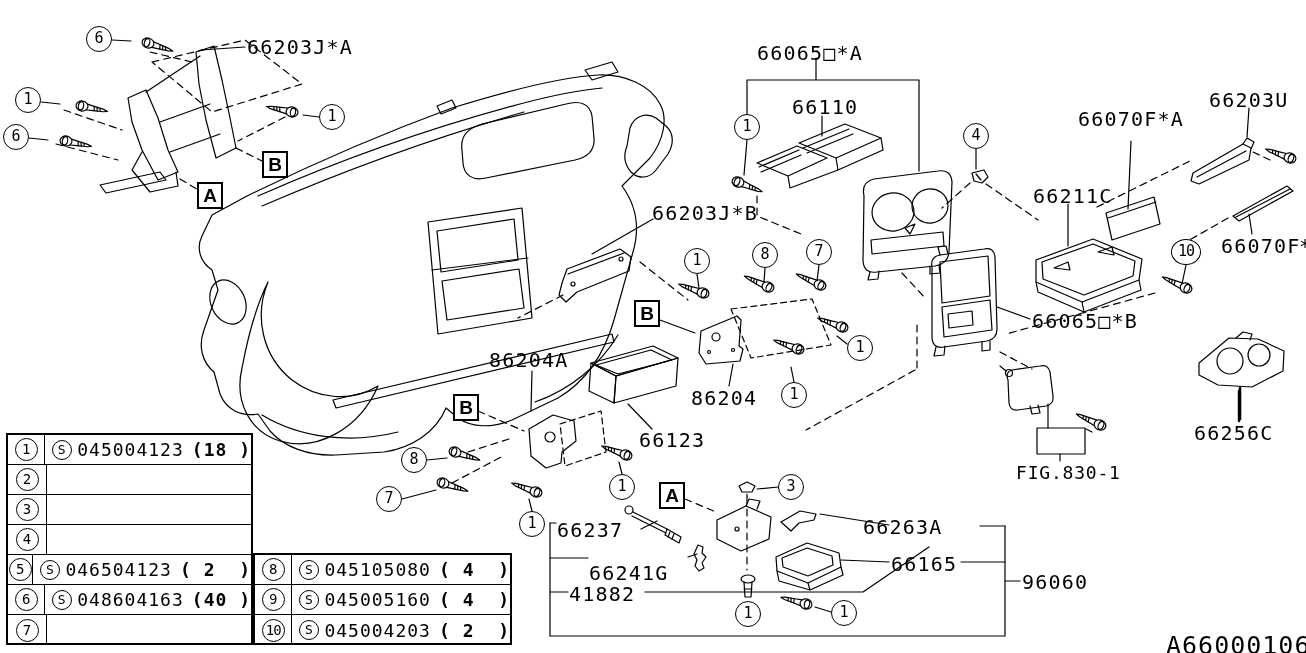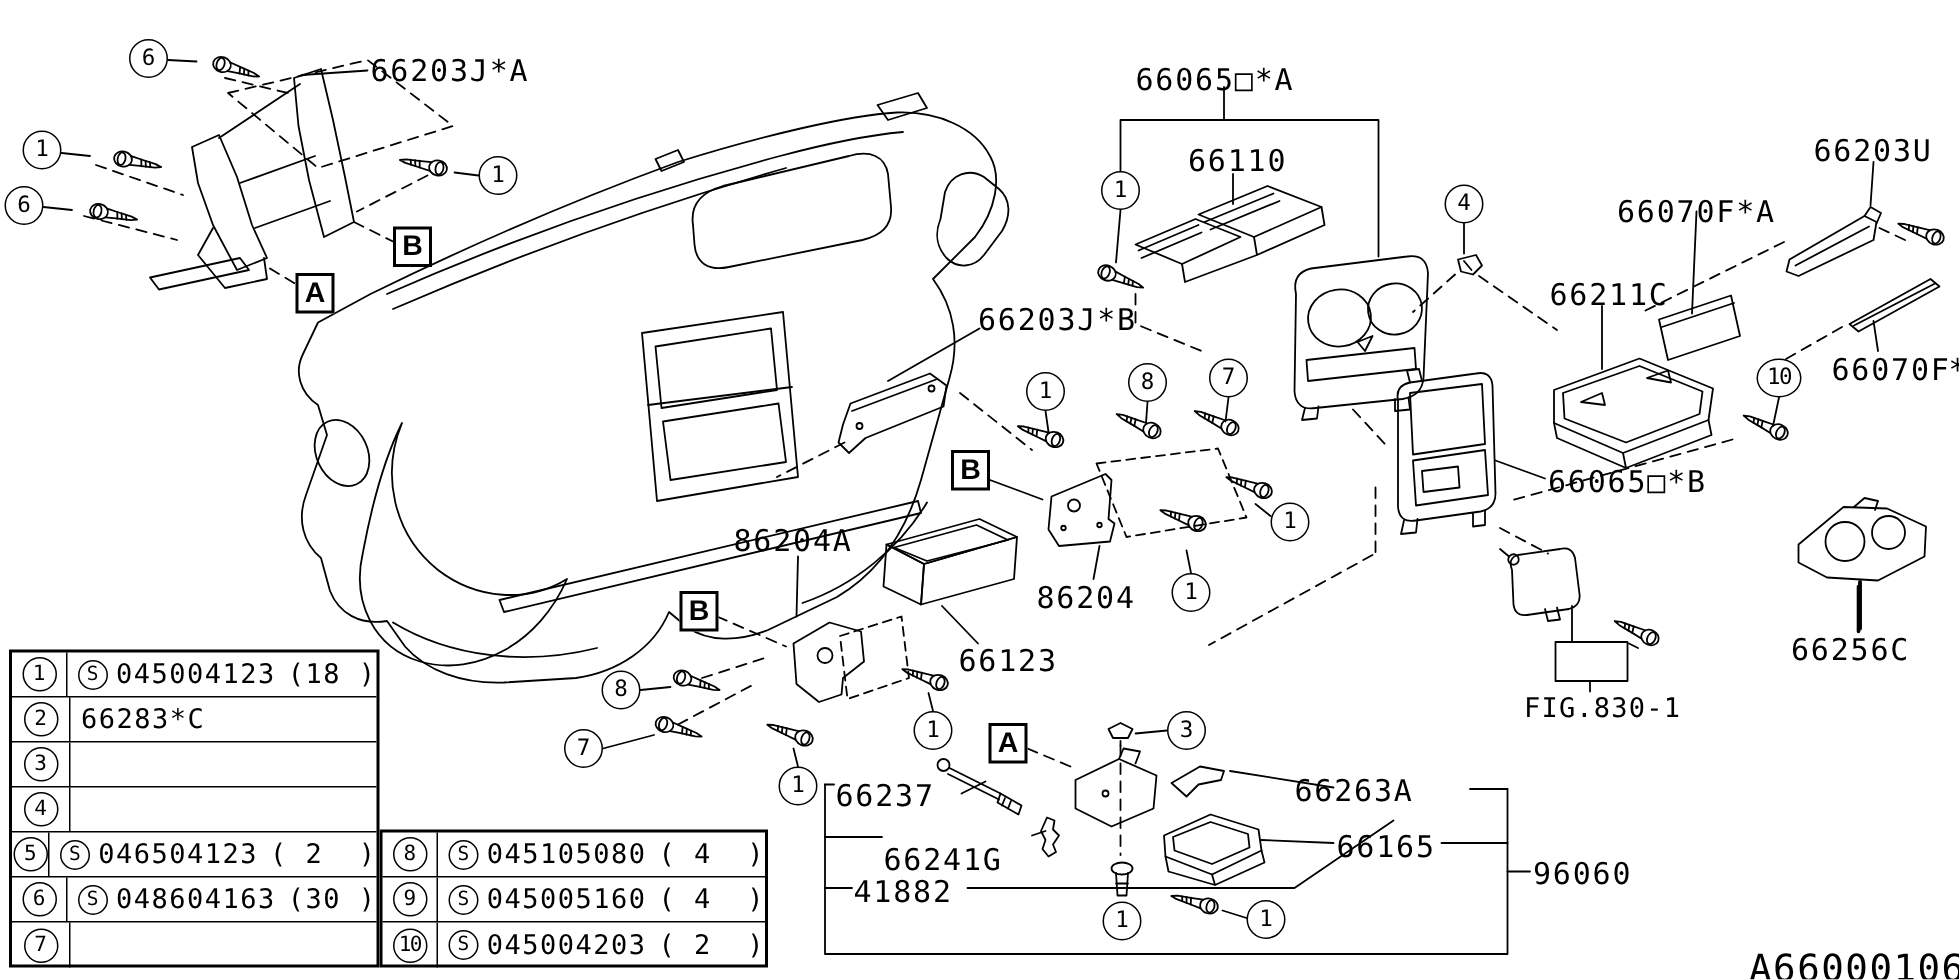--- a/index.html
+++ b/index.html
@@ -30,21 +30,21 @@
   .tval{flex:1;display:flex;align-items:center;padding-left:7px;font-size:18px;letter-spacing:1px;white-space:pre;}
   .ncirc{
     display:inline-block;width:23px;height:23px;border:1.4px solid #000;border-radius:50%;
     text-align:center;line-height:21px;font-size:14px;box-sizing:border-box;background:#fff;
   }
   .ncirc.wide{letter-spacing:-1px;}
   .smark{
     display:inline-block;width:20px;height:20px;border:1.4px solid #000;border-radius:50%;
     text-align:center;line-height:18px;font-size:13px;box-sizing:border-box;margin-right:5px;flex:none;
   }
-  .qty{margin-left:8px;}
+  .qty{margin-left:8px;font-weight:bold;}
   .figid{position:absolute;font-size:25px;letter-spacing:1px;}
 </style>
 </head>
 <body>
 
 <div class="stage">
 
   <svg class="art" width="1306" height="653" viewBox="0 0 1306 653" fill="none" stroke="#000" stroke-width="1.2" stroke-linejoin="round" stroke-linecap="round">
 
     <defs>
@@ -272,21 +272,21 @@
       <path d="M640,262 L688,300 M563,295 L518,318"></path>
       <path d="M478,411 L524,431 M468,452 L512,438 M452,483 L503,456"></path>
       <path d="M685,499 L716,512 M747,497 L747,570"></path>
     </g>
   </svg>
 
   <div class="plabel" style="left:247px;top:36px">66203J*A</div>
   <div class="plabel" style="left:757px;top:42px">66065□*A</div>
   <div class="plabel" style="left:792px;top:96px">66110</div>
   <div class="plabel" style="left:1209px;top:89px">66203U</div>
-  <div class="plabel" style="left:1078px;top:130px">66070F*A</div>
+  <div class="plabel" style="left:1078px;top:108px">66070F*A</div>
   <div class="plabel" style="left:1033px;top:185px">66211C</div>
   <div class="plabel" style="left:1221px;top:235px">66070F</div>
   <div class="plabel" style="left:1299px;top:235px">*</div>
   <div class="plabel" style="left:652px;top:202px">66203J*B</div>
   <div class="plabel" style="left:489px;top:349px">86204A</div>
   <div class="plabel" style="left:691px;top:387px">86204</div>
   <div class="plabel" style="left:639px;top:429px">66123</div>
   <div class="plabel" style="left:1032px;top:310px">66065□*B</div>
   <div class="plabel" style="left:1194px;top:422px">66256C</div>
   <div class="plabel small" style="left:1016px;top:462px">FIG.830-1</div>
@@ -328,21 +328,20 @@
     <div class="trow">
       <div class="tnum">
           <span class="ncirc">1</span>
         </div>
       <div class="tval"><span class="smark">S</span><span>045004123</span><span class="qty">(18 )</span></div>
     </div>
     <div class="trow">
       <div class="tnum">
           <span class="ncirc">2</span>
         </div>
-      <div class="tval"><span>66283*C</span></div>
     </div>
     <div class="trow">
       <div class="tnum">
           <span class="ncirc">3</span>
         </div>
     </div>
     <div class="trow">
       <div class="tnum">
           <span class="ncirc">4</span>
         </div>
@@ -350,21 +349,21 @@
     <div class="trow">
       <div class="tnum">
           <span class="ncirc">5</span>
         </div>
       <div class="tval"><span class="smark">S</span><span>046504123</span><span class="qty">( 2  )</span></div>
     </div>
     <div class="trow">
       <div class="tnum">
           <span class="ncirc">6</span>
         </div>
-      <div class="tval"><span class="smark">S</span><span>048604163</span><span class="qty">(30 )</span></div>
+      <div class="tval"><span class="smark">S</span><span>048604163</span><span class="qty">(40 )</span></div>
     </div>
     <div class="trow">
       <div class="tnum">
           <span class="ncirc">7</span>
         </div>
     </div>
   </div>
 
   <div class="ref-table" style="left:253px;top:553px;width:259px;height:92px">
     <div class="trow">

